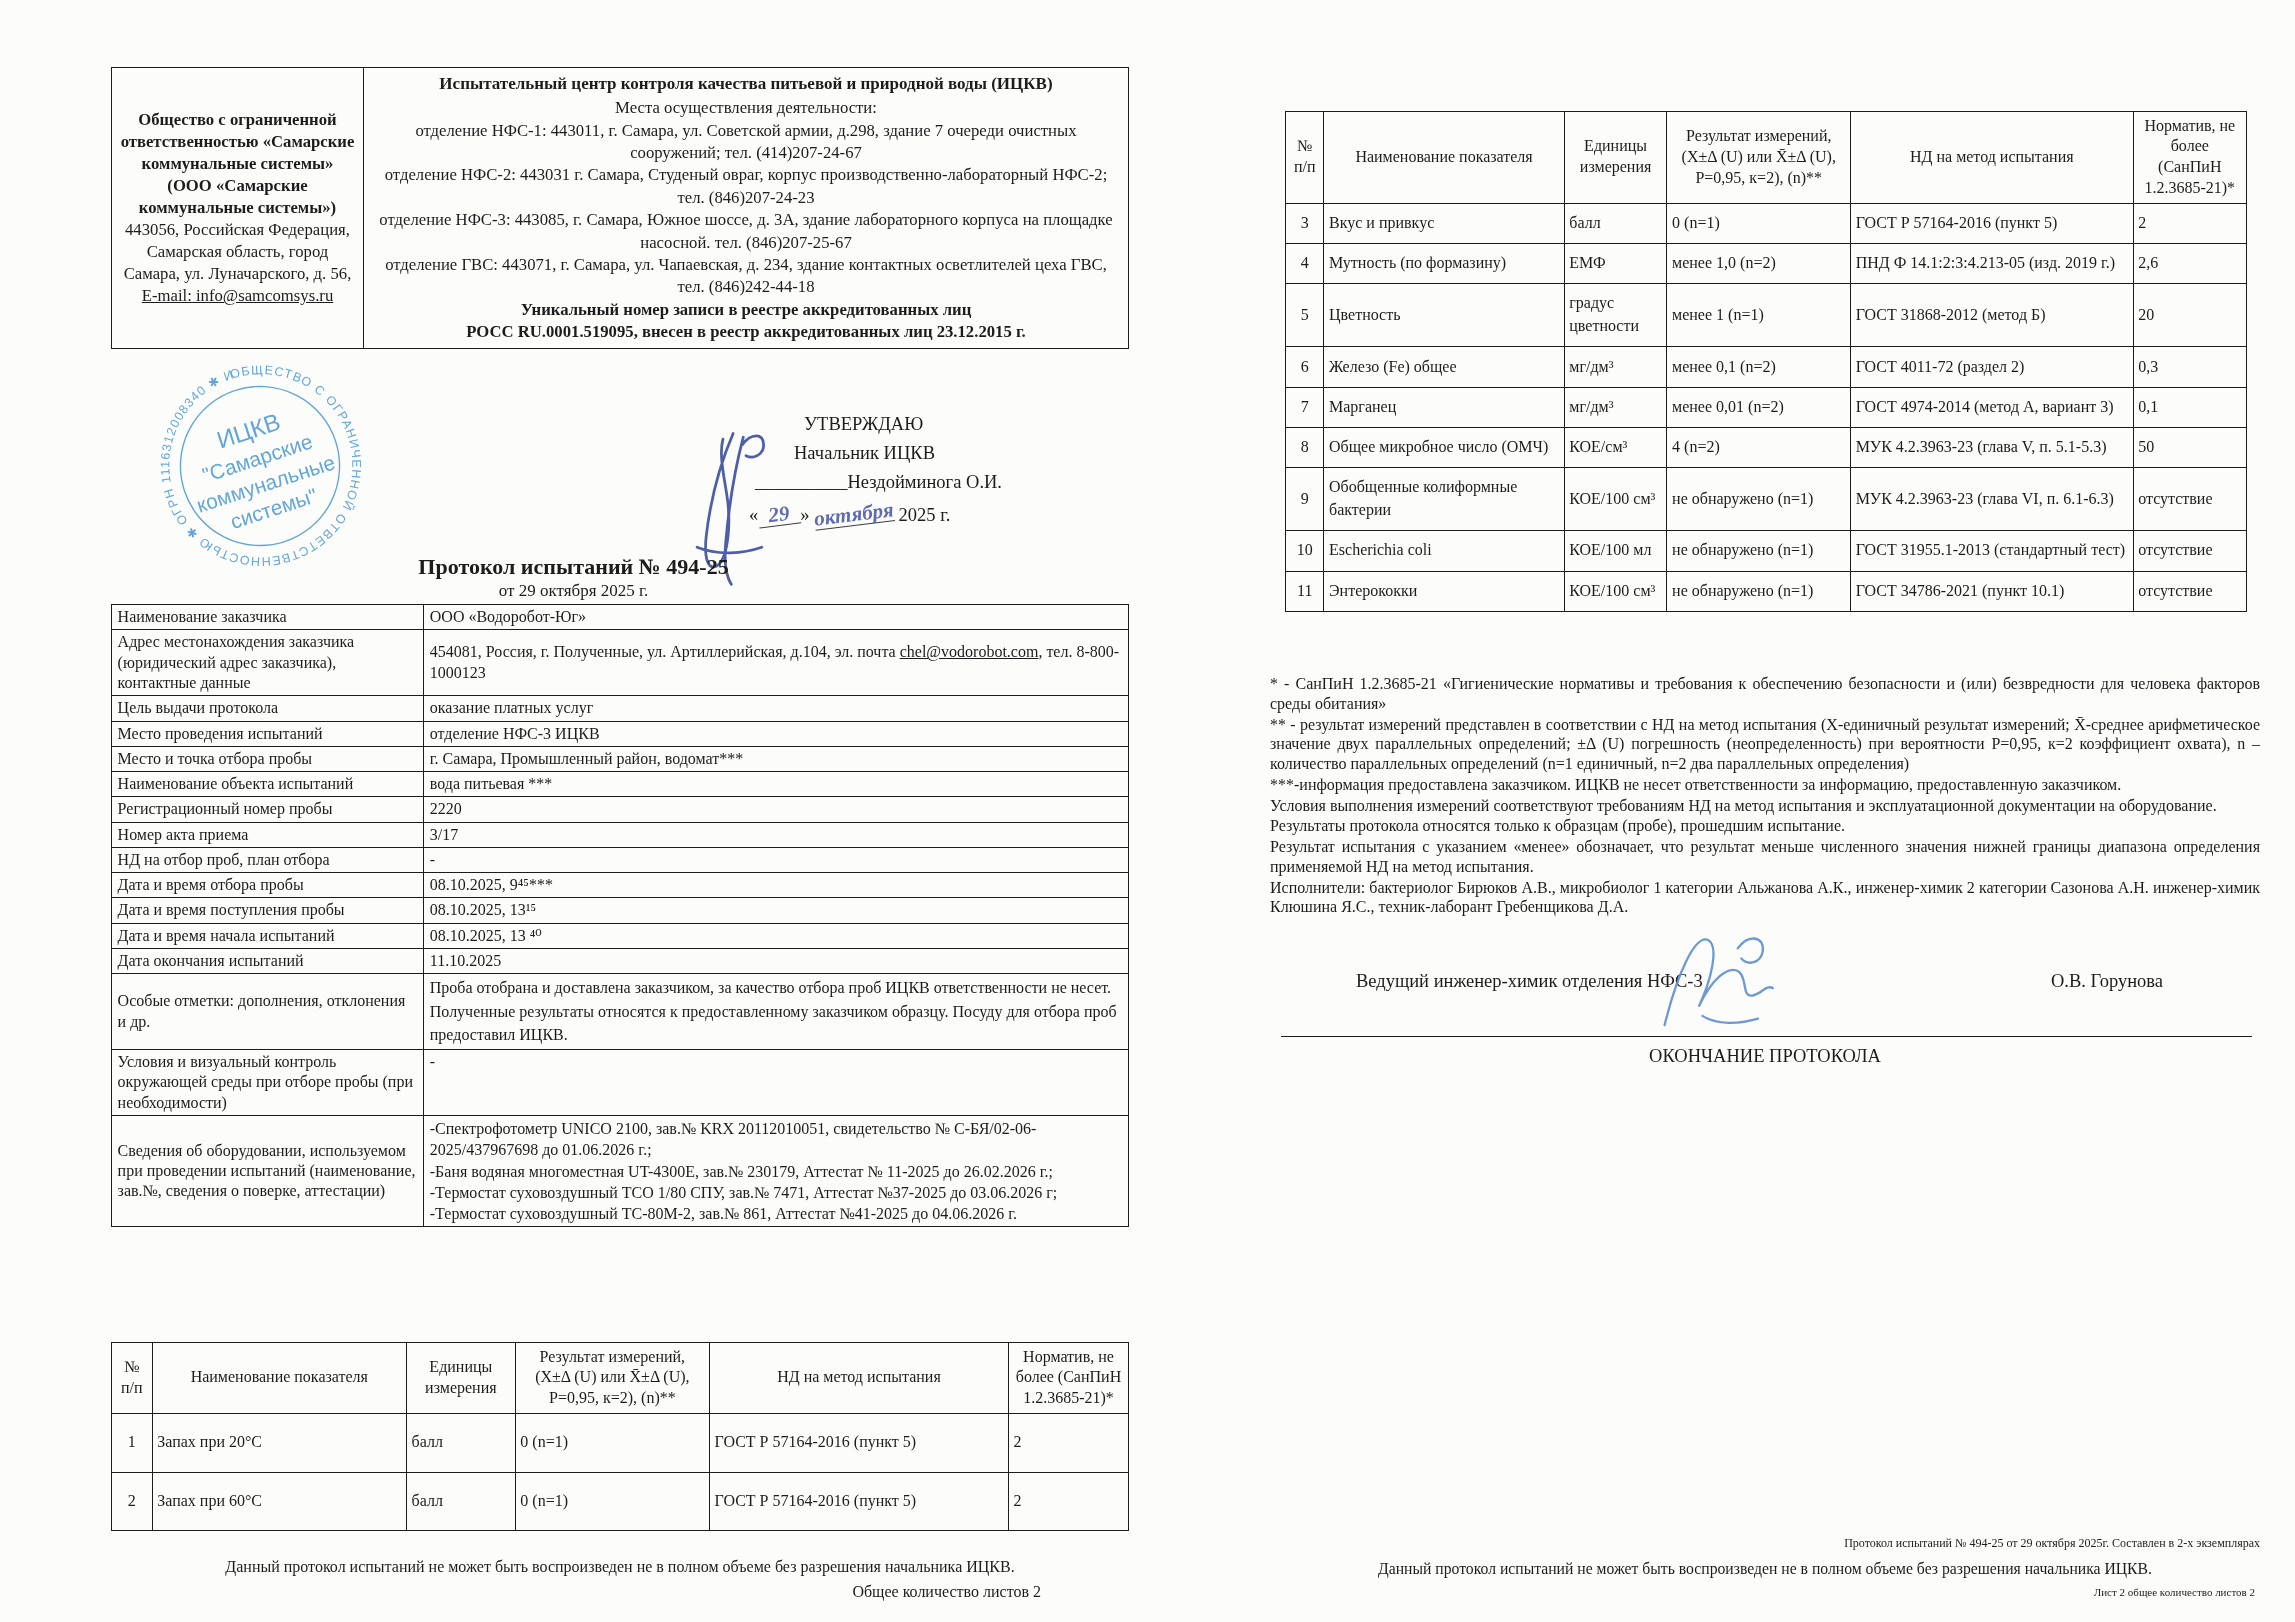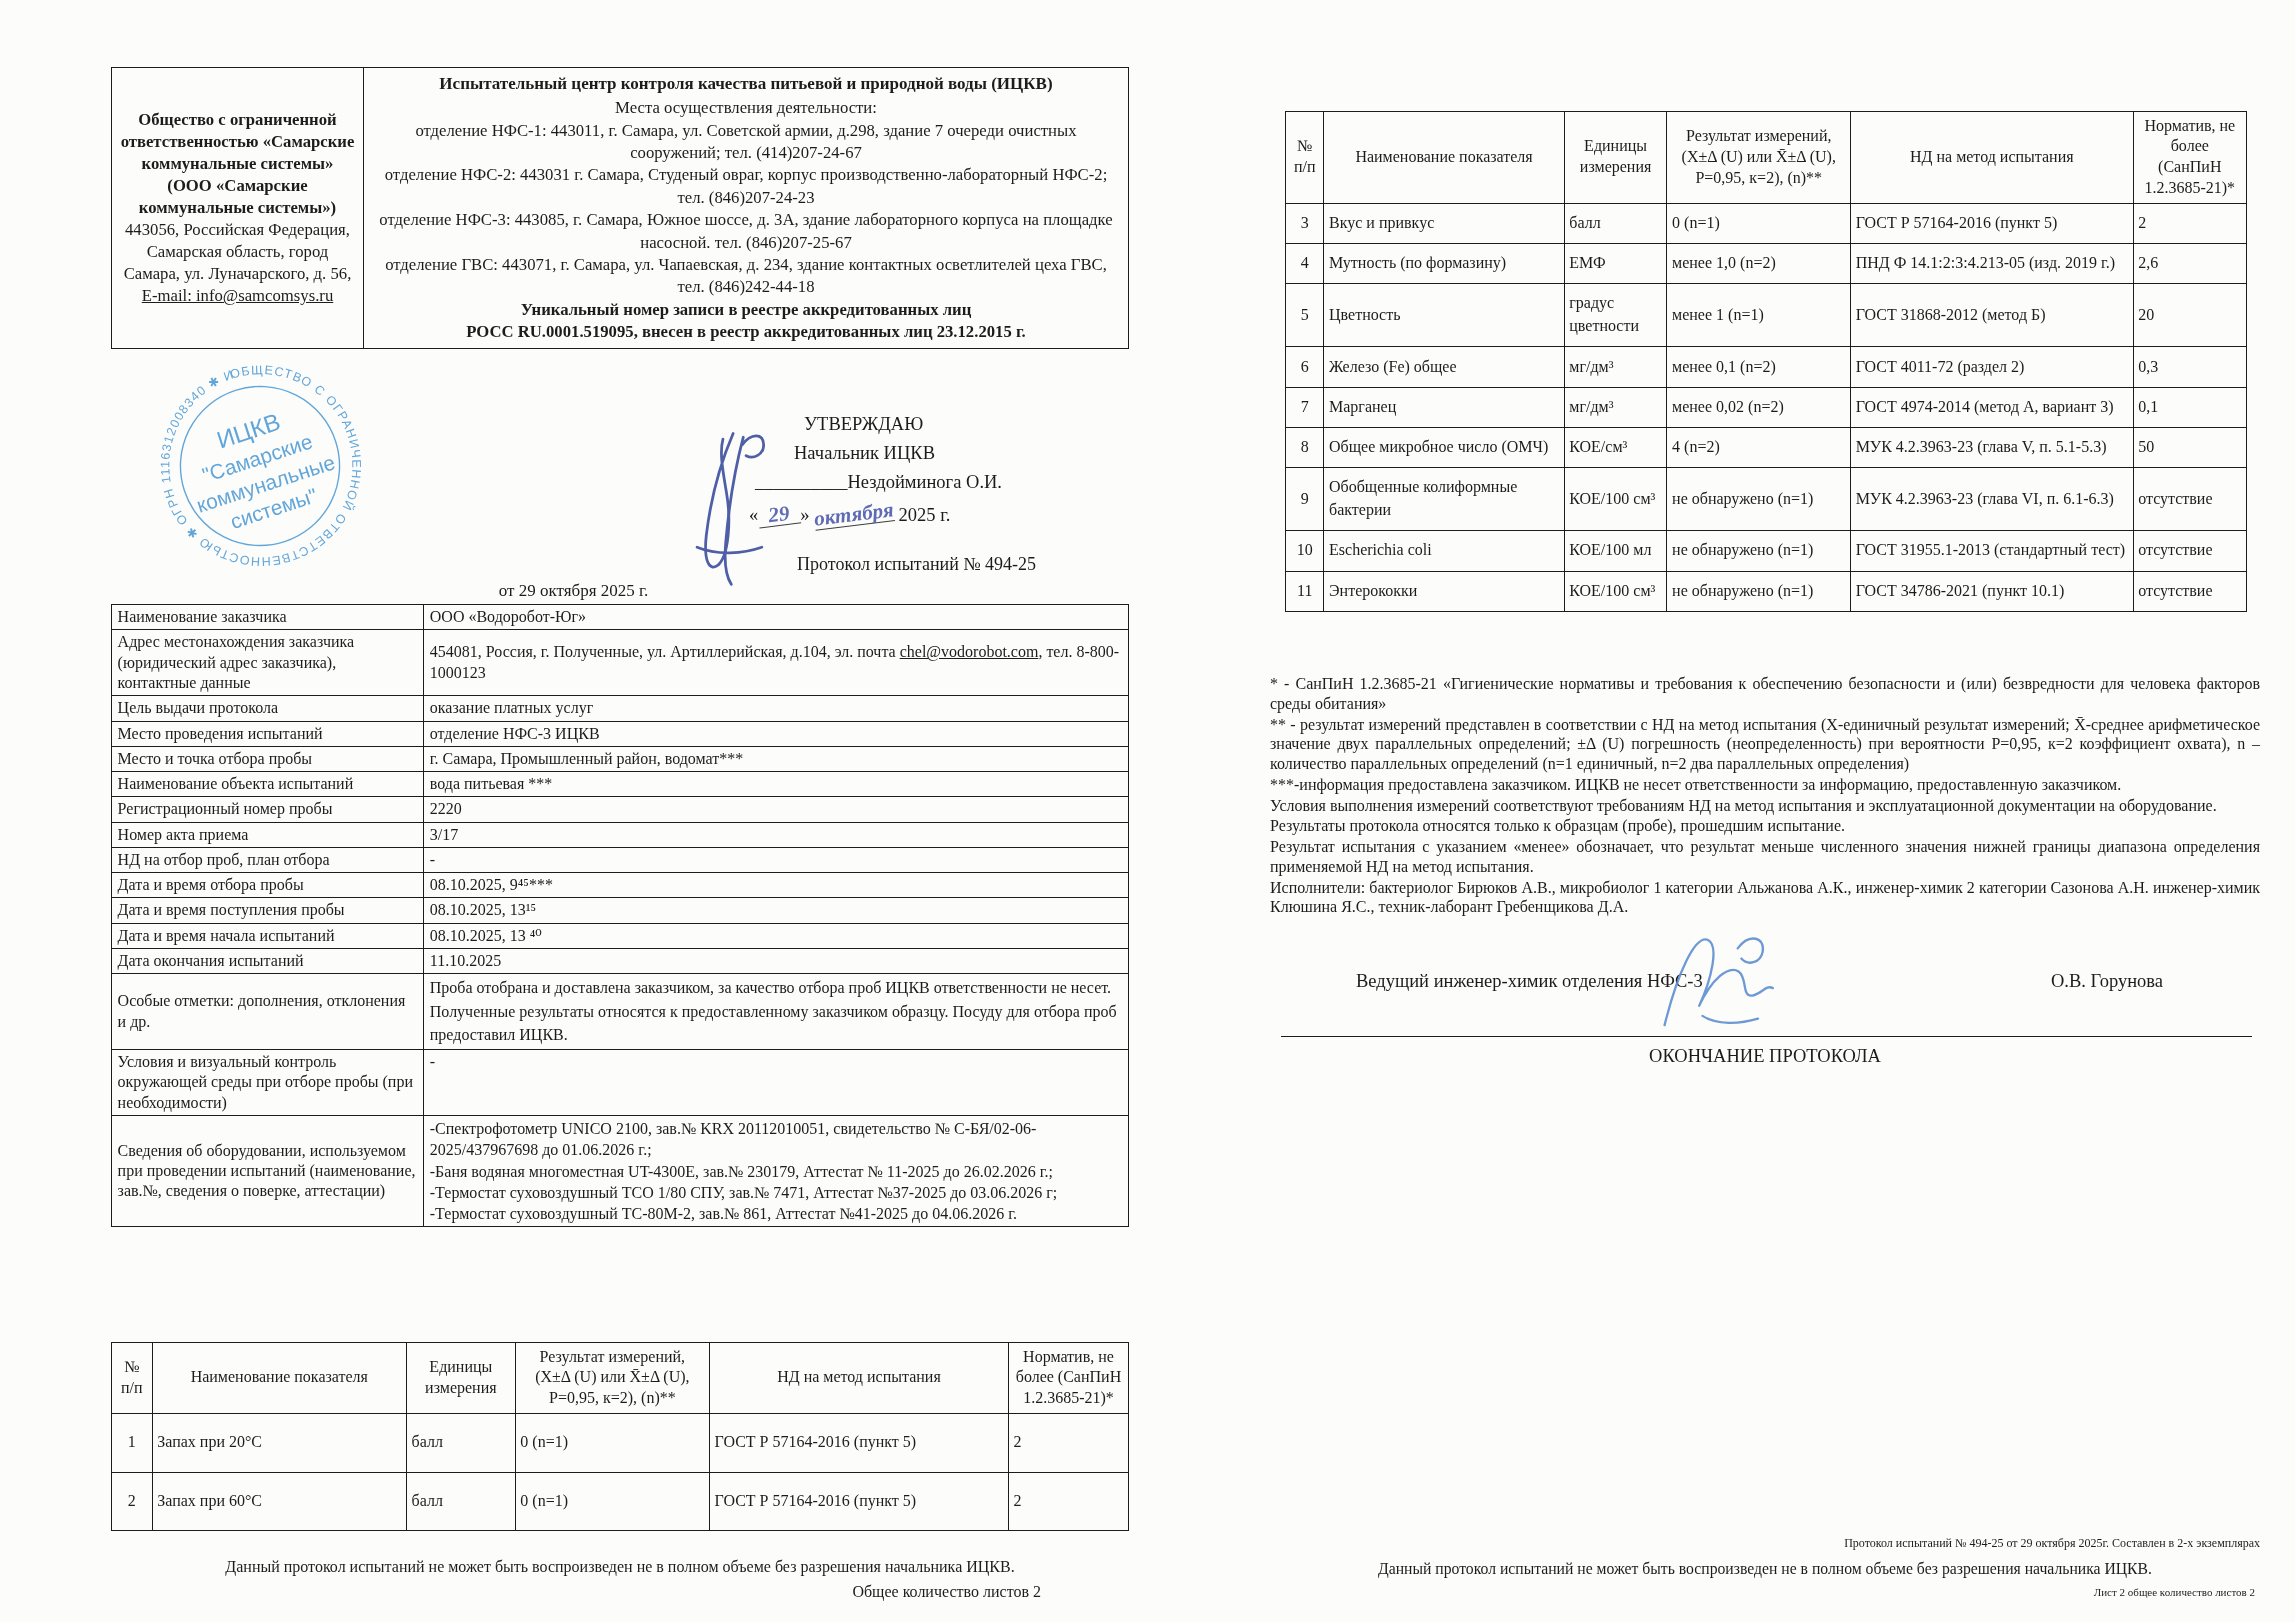--- a/index.html
+++ b/index.html
@@ -36,21 +36,21 @@
   .approval .l3{margin-left:52px;margin-top:11px;}
   .approval .l4{margin-left:46px;margin-top:12px;}
   .hw{color:#4453a8;font-style:italic;display:inline-block;transform:rotate(-7deg);
       font-size:21px;font-weight:bold;opacity:.85;}
   .dline{border-bottom:1.4px solid #1c1c1c;display:inline-block;min-width:42px;text-align:center;}
   .sig-svg{pointer-events:none;}
   .sig1{left:673px;top:426px;}
   .sig2{left:1647px;top:914px;}
 
   
-  .doc-title{left:111px;top:554px;width:925px;font-size:18px;font-weight:normal;text-align:right;}
+  .doc-title{left:111px;top:554px;width:925px;font-size:22px;font-weight:bold;text-align:center;}
   .doc-date{left:111px;top:581px;width:925px;font-size:17px;text-align:center;}
 
   
   .info-table{left:111px;top:604px;width:1018px;table-layout:fixed;font-size:16px;line-height:1.28;}
   .info-table td{border:1.9px solid #1c1c1c;padding:1.9px 5.6px;vertical-align:middle;}
   .info-table .lbl{width:300px;}
   .equip div{line-height:1.33;}
   .remarks{line-height:1.48;}
 
   
@@ -312,21 +312,21 @@
       <td>Железо (Fe) общее</td>
       <td>мг/дм³</td>
       <td>менее 0,1 (n=2)</td>
       <td>ГОСТ 4011-72 (раздел 2)</td>
       <td>0,3</td>
     </tr>
     <tr>
       <td class="cnum">7</td>
       <td>Марганец</td>
       <td>мг/дм³</td>
-      <td>менее 0,02 (n=2)</td>
+      <td>менее 0,01 (n=2)</td>
       <td>ГОСТ 4974-2014 (метод А, вариант 3)</td>
       <td>0,1</td>
     </tr>
     <tr>
       <td class="cnum">8</td>
       <td>Общее микробное число (ОМЧ)</td>
       <td>КОЕ/см³</td>
       <td>4 (n=2)</td>
       <td>МУК 4.2.3963-23 (глава V, п. 5.1-5.3)</td>
       <td>50</td>

